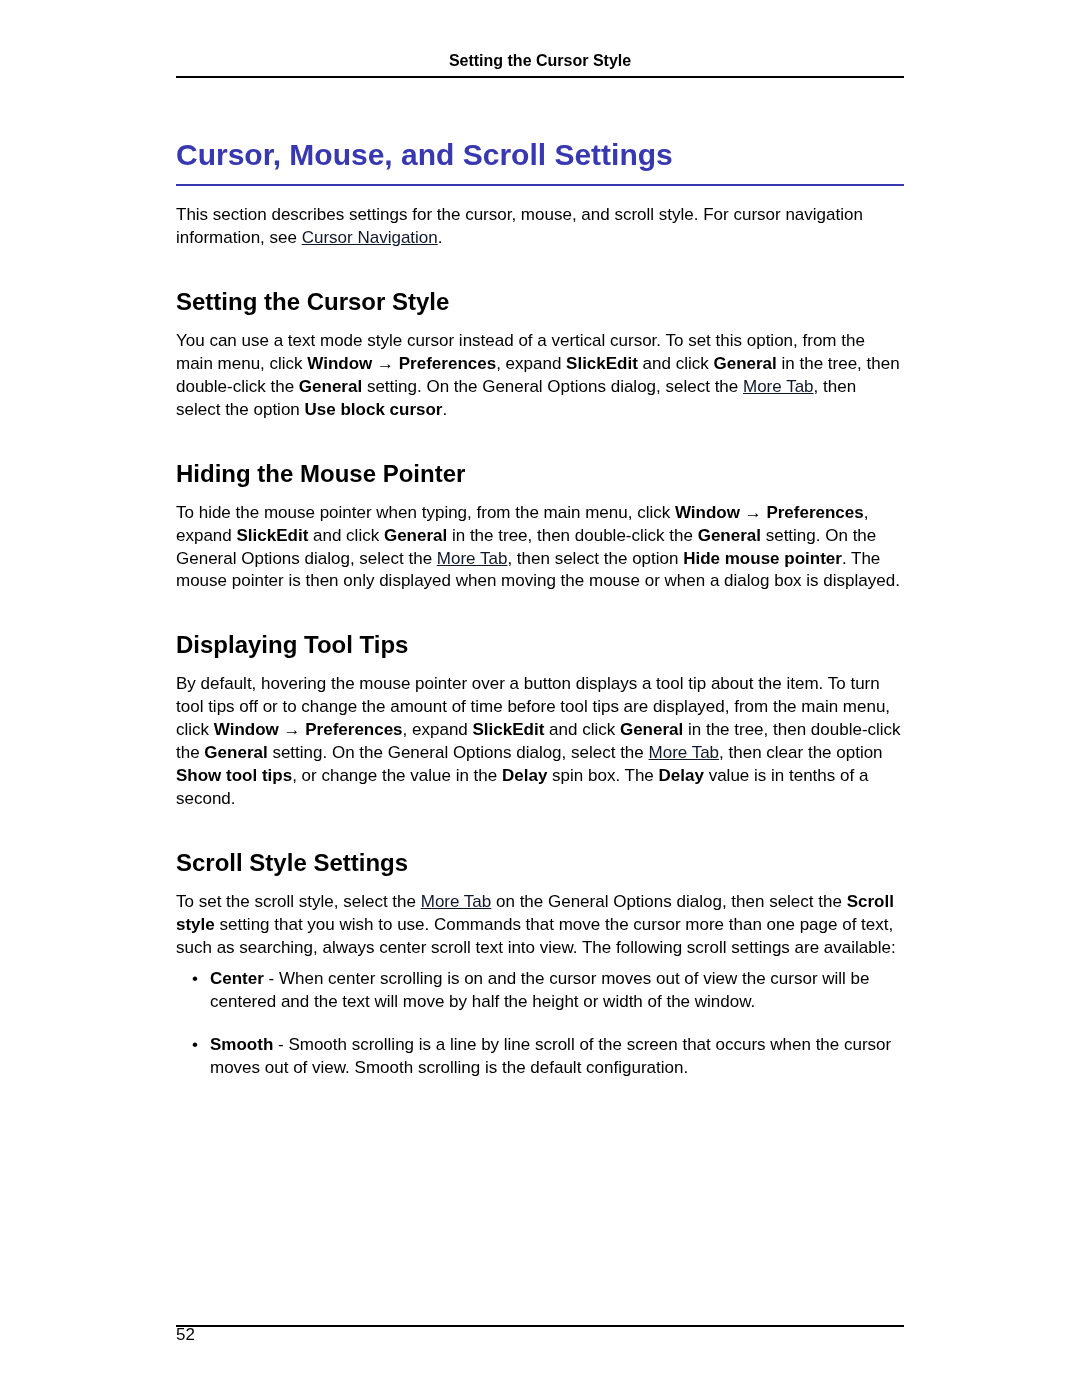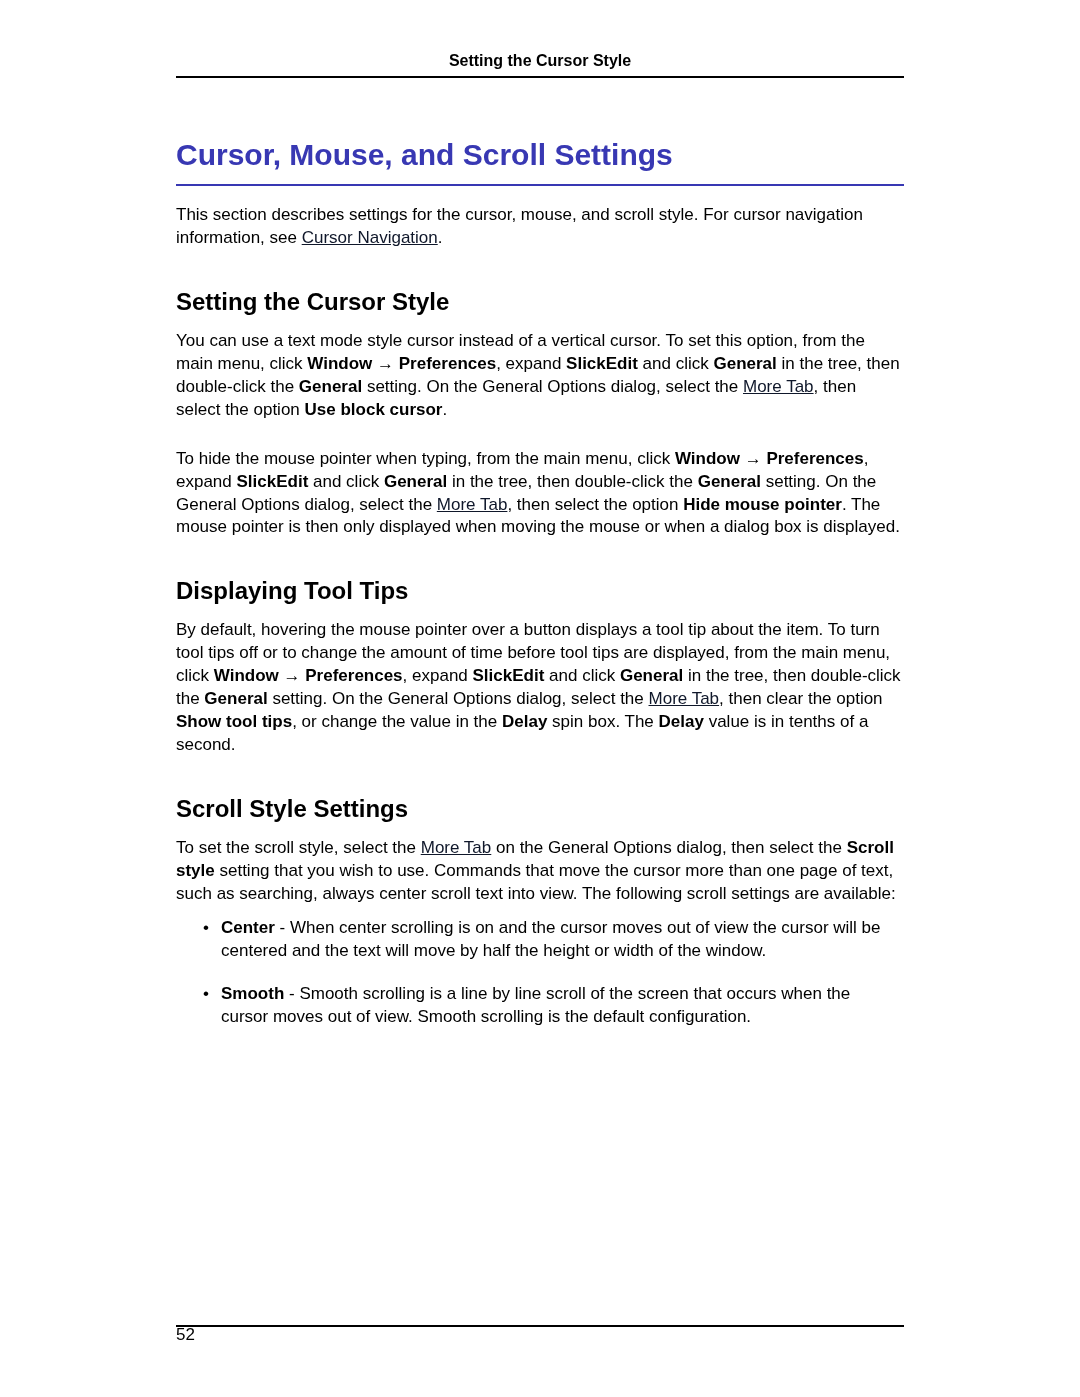--- a/index.html
+++ b/index.html
@@ -53,21 +53,21 @@
   a.link {
     color: #0f172a;
     text-decoration: underline;
     cursor: pointer;
   }
   .bold { font-weight: bold; }
   .arrow { font-family: Arial, sans-serif; }
   ul.bullets {
     list-style: none;
     padding: 0 0 0 18px;
-    margin: 11px;
+    margin: 0;
   }
   ul.bullets li {
     font-size: 17px;
     line-height: 1.35;
     margin-bottom: 20px;
     position: relative;
     padding-left: 16px;
   }
   ul.bullets li::before {
     content: "•";
@@ -104,20 +104,21 @@
 
   <p class="body">
     <span>This section describes settings for the cursor, mouse, and scroll style. For cursor navigation information, see </span><a class="link">Cursor Navigation</a><span>.</span>
   </p>
 
   <h2 class="section">Setting the Cursor Style</h2>
   <p class="body">
     <span>You can use a text mode style cursor instead of a vertical cursor. To set this option, from the main menu, click </span><span class="bold">Window</span><span class="arrow"> → </span><span class="bold">Preferences</span><span>, expand </span><span class="bold">SlickEdit</span><span> and click </span><span class="bold">General</span><span> in the tree, then double-click the </span><span class="bold">General</span><span> setting. On the General Options dialog, select the </span><a class="link">More Tab</a><span>, then select the option </span><span class="bold">Use block cursor</span><span>.</span>
   </p>
 
+  <h2 class="section">Hiding the Mouse Pointer</h2>
   <p class="body">
     <span>To hide the mouse pointer when typing, from the main menu, click </span><span class="bold">Window</span><span class="arrow"> → </span><span class="bold">Preferences</span><span>, expand </span><span class="bold">SlickEdit</span><span> and click </span><span class="bold">General</span><span> in the tree, then double-click the </span><span class="bold">General</span><span> setting. On the General Options dialog, select the </span><a class="link">More Tab</a><span>, then select the option </span><span class="bold">Hide mouse pointer</span><span>. The mouse pointer is then only displayed when moving the mouse or when a dialog box is displayed.</span>
   </p>
 
   <h2 class="section">Displaying Tool Tips</h2>
   <p class="body">
     <span>By default, hovering the mouse pointer over a button displays a tool tip about the item. To turn tool tips off or to change the amount of time before tool tips are displayed, from the main menu, click </span><span class="bold">Window</span><span class="arrow"> → </span><span class="bold">Preferences</span><span>, expand </span><span class="bold">SlickEdit</span><span> and click </span><span class="bold">General</span><span> in the tree, then double-click the </span><span class="bold">General</span><span> setting. On the General Options dialog, select the </span><a class="link">More Tab</a><span>, then clear the option </span><span class="bold">Show tool tips</span><span>, or change the value in the </span><span class="bold">Delay</span><span> spin box. The </span><span class="bold">Delay</span><span> value is in tenths of a second.</span>
   </p>
 
   <h2 class="section">Scroll Style Settings</h2>

